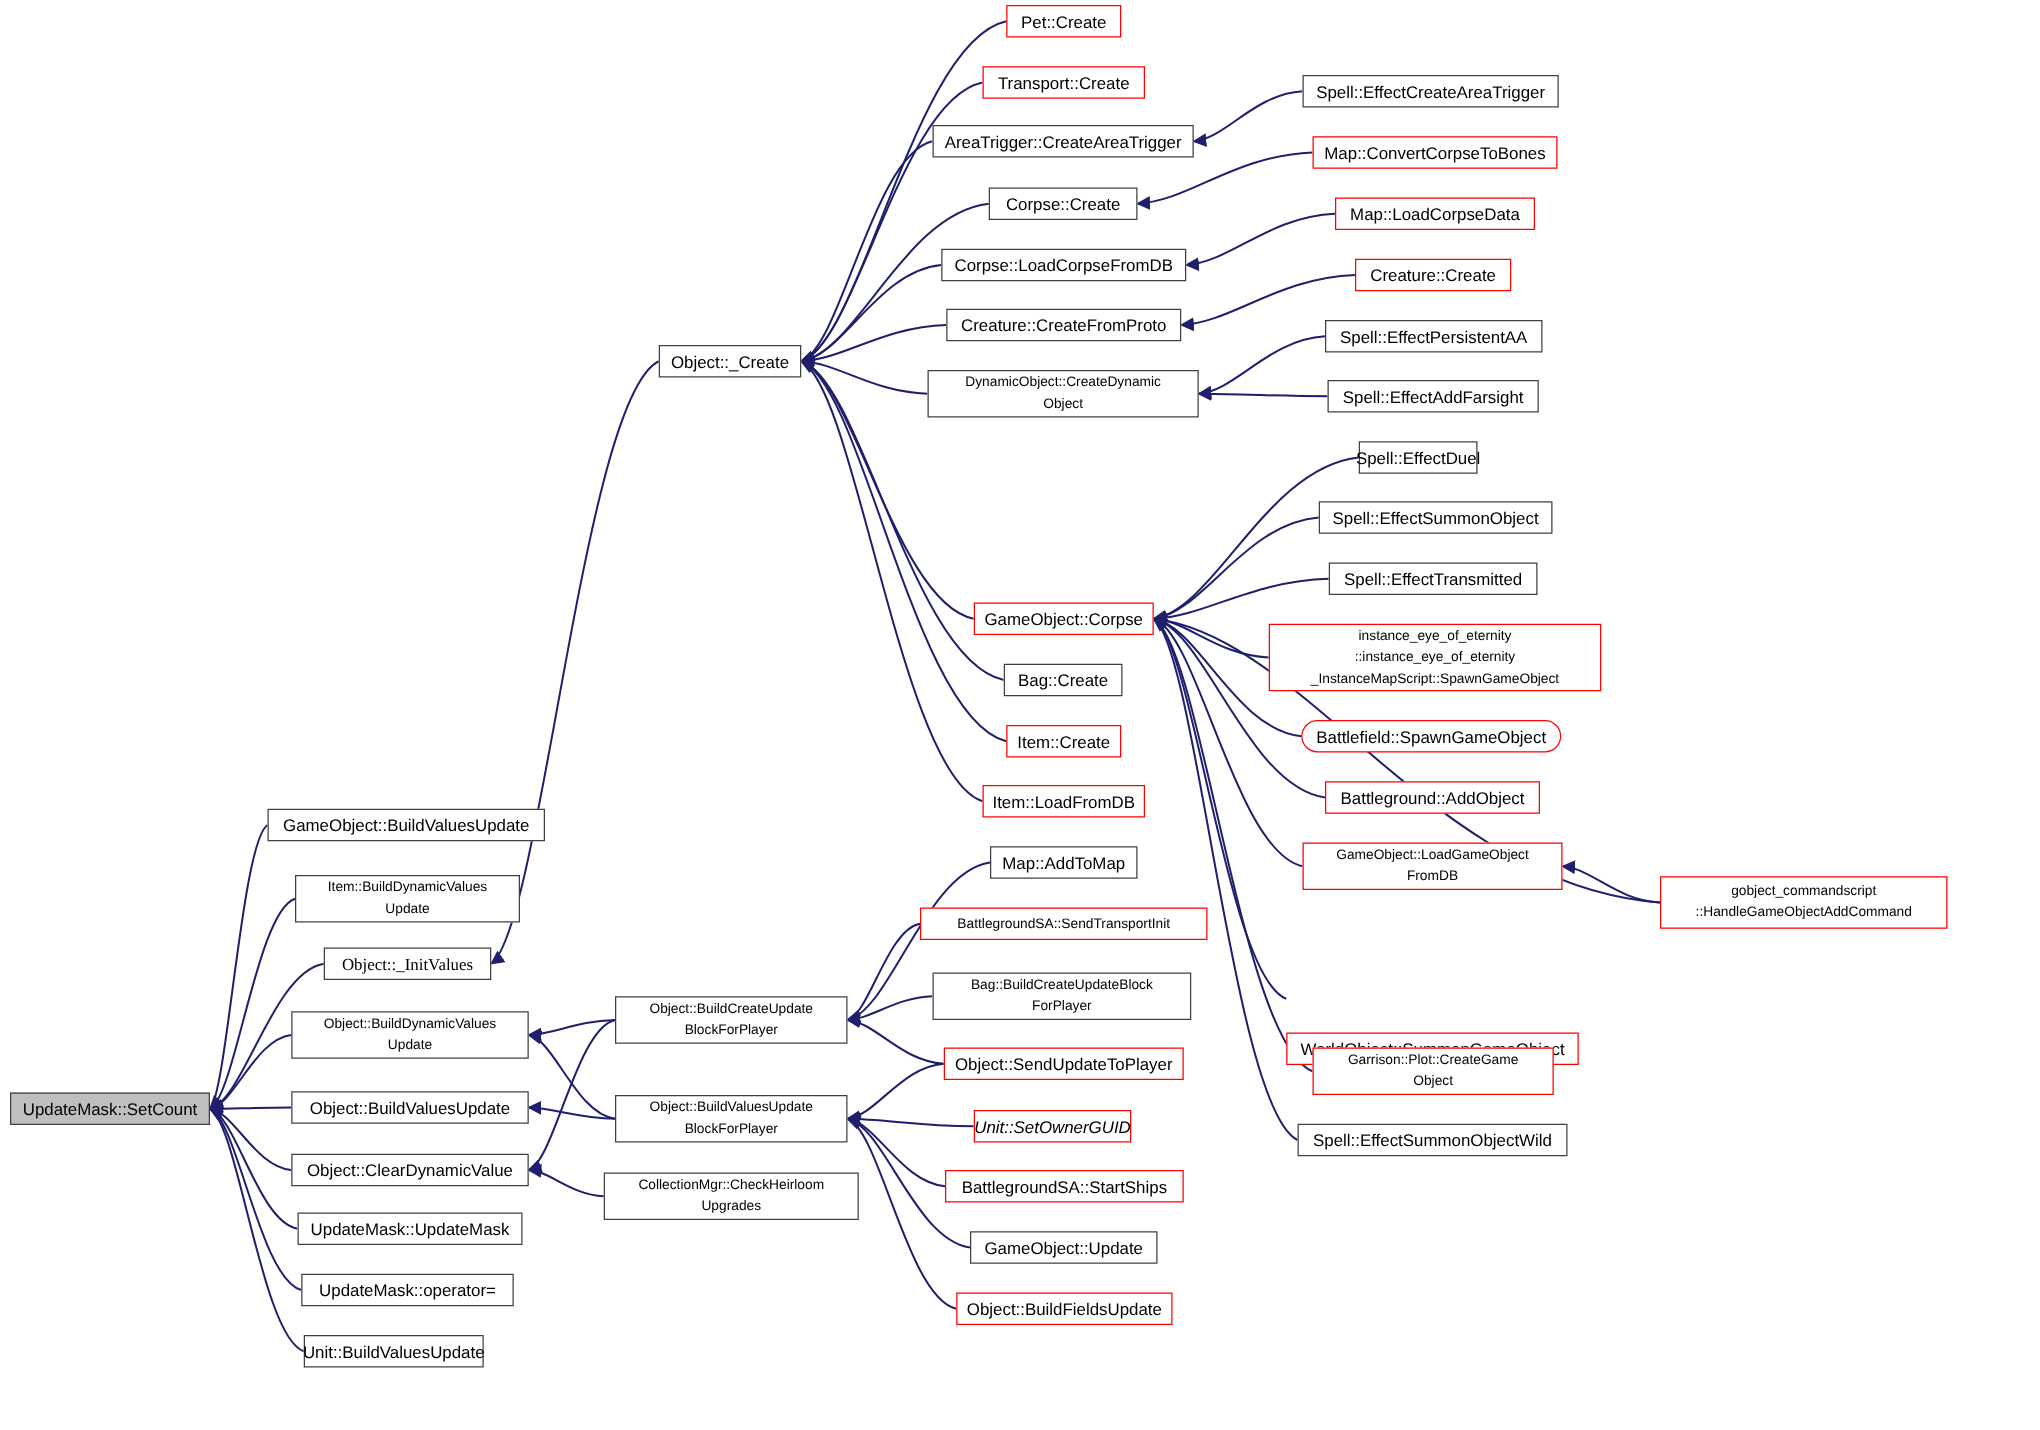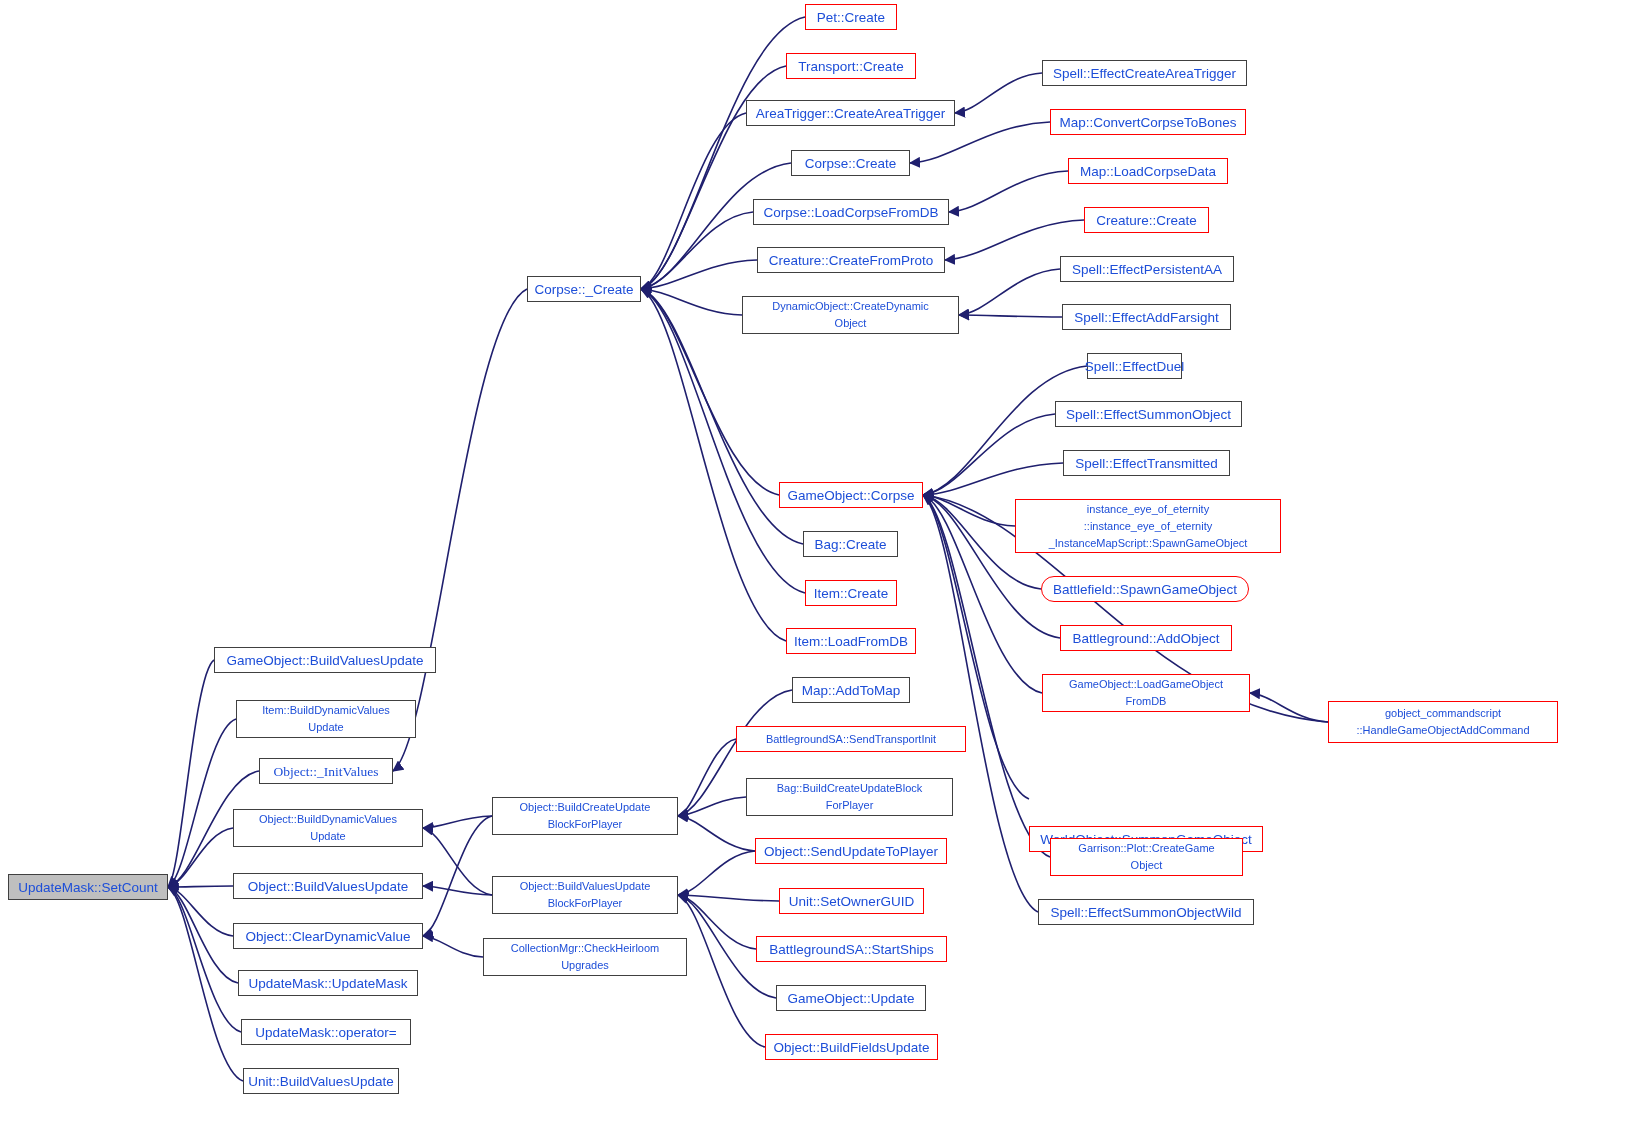--- a/index.html
+++ b/index.html
@@ -25,21 +25,21 @@
   }
   .node {
     position: absolute;
     box-sizing: border-box;
     display: flex;
     align-items: center;
     justify-content: center;
     text-align: center;
     background: #ffffff;
     border: 1px solid #404040;
-    color: #1d4ed8;
+    color: #000000;
     font-size: 13.5px;
     line-height: 17px;
     letter-spacing: 0px;
     white-space: pre-line;
     padding: 0 4px;
     z-index: 5;
   }
   .node.red {
     border-color: #ff0000;
   }
@@ -122,28 +122,28 @@
       <div class="node" style="left: 214px; top: 647px; width: 222px; height: 26px;">GameObject::BuildValuesUpdate</div>
       <div class="node small" style="left: 236px; top: 700px; width: 180px; height: 38px;">Item::BuildDynamicValues
 Update</div>
       <div class="node" style="left: 259px; top: 758px; width: 134px; height: 26px; font-family: Liberation Serif, serif;">Object::_InitValues</div>
       <div class="node small" style="left: 233px; top: 809px; width: 190px; height: 38px;">Object::BuildDynamicValues
 Update</div>
       <div class="node" style="left: 233px; top: 873px; width: 190px; height: 26px;">Object::BuildValuesUpdate</div>
       <div class="node" style="left: 233px; top: 923px; width: 190px; height: 26px;">Object::ClearDynamicValue</div>
       <div class="node" style="left: 238px; top: 970px; width: 180px; height: 26px;">UpdateMask::UpdateMask</div>
       <div class="node" style="left: 241px; top: 1019px; width: 170px; height: 26px;">UpdateMask::operator=</div>
-      <div class="node" style="left: 243px; top: 1068px; width: 156px; height: 26px;">Unit::BuildValuesUpdate</div>
+      <div class="node" style="left: 243px; top: 1068px; width: 144px; height: 26px;">Unit::BuildValuesUpdate</div>
       <div class="node small" style="left: 492px; top: 797px; width: 186px; height: 38px;">Object::BuildCreateUpdate
 BlockForPlayer</div>
       <div class="node small" style="left: 492px; top: 876px; width: 186px; height: 38px;">Object::BuildValuesUpdate
 BlockForPlayer</div>
       <div class="node small" style="left: 483px; top: 938px; width: 204px; height: 38px;">CollectionMgr::CheckHeirloom
 Upgrades</div>
-      <div class="node" style="left: 527px; top: 276px; width: 114px; height: 26px;">Corpse::_Create</div>
+      <div class="node" style="left: 527px; top: 276px; width: 114px; height: 26px;">Object::_Create</div>
       <div class="node red" style="left: 805px; top: 4px; width: 92px; height: 26px;">Pet::Create</div>
       <div class="node red" style="left: 786px; top: 53px; width: 130px; height: 26px;">Transport::Create</div>
       <div class="node" style="left: 746px; top: 100px; width: 209px; height: 26px;">AreaTrigger::CreateAreaTrigger</div>
       <div class="node" style="left: 791px; top: 150px; width: 119px; height: 26px;">Corpse::Create</div>
       <div class="node" style="left: 753px; top: 199px; width: 196px; height: 26px;">Corpse::LoadCorpseFromDB</div>
       <div class="node" style="left: 757px; top: 247px; width: 188px; height: 26px;">Creature::CreateFromProto</div>
       <div class="node small" style="left: 742px; top: 296px; width: 217px; height: 38px;">DynamicObject::CreateDynamic
 Object</div>
       <div class="node" style="left: 1042px; top: 60px; width: 205px; height: 26px;">Spell::EffectCreateAreaTrigger</div>
       <div class="node red" style="left: 1050px; top: 109px; width: 196px; height: 26px;">Map::ConvertCorpseToBones</div>
@@ -169,18 +169,18 @@
 Object</div>
       <div class="node" style="left: 1038px; top: 899px; width: 216px; height: 26px;">Spell::EffectSummonObjectWild</div>
       <div class="node" style="left: 803px; top: 531px; width: 95px; height: 26px;">Bag::Create</div>
       <div class="node red" style="left: 805px; top: 580px; width: 92px; height: 26px;">Item::Create</div>
       <div class="node red" style="left: 786px; top: 628px; width: 130px; height: 26px;">Item::LoadFromDB</div>
       <div class="node" style="left: 792px; top: 677px; width: 118px; height: 26px;">Map::AddToMap</div>
       <div class="node red small" style="left: 736px; top: 726px; width: 230px; height: 26px;">BattlegroundSA::SendTransportInit</div>
       <div class="node small" style="left: 746px; top: 778px; width: 207px; height: 38px;">Bag::BuildCreateUpdateBlock
 ForPlayer</div>
       <div class="node red" style="left: 755px; top: 838px; width: 192px; height: 26px;">Object::SendUpdateToPlayer</div>
-      <div class="node red" style="left: 779px; top: 888px; width: 145px; height: 26px;">Unit::SetOwnerGUID</div>
+      <div class="node red" style="left: 779px; top: 888px; width: 126px; height: 26px; font-style: italic;">Unit::SetOwnerGUID</div>
       <div class="node red" style="left: 756px; top: 936px; width: 191px; height: 26px;">BattlegroundSA::StartShips</div>
       <div class="node" style="left: 776px; top: 985px; width: 150px; height: 26px;">GameObject::Update</div>
       <div class="node red" style="left: 765px; top: 1034px; width: 173px; height: 26px;">Object::BuildFieldsUpdate</div>
     </div>
 </div>
 
 </body></html>

